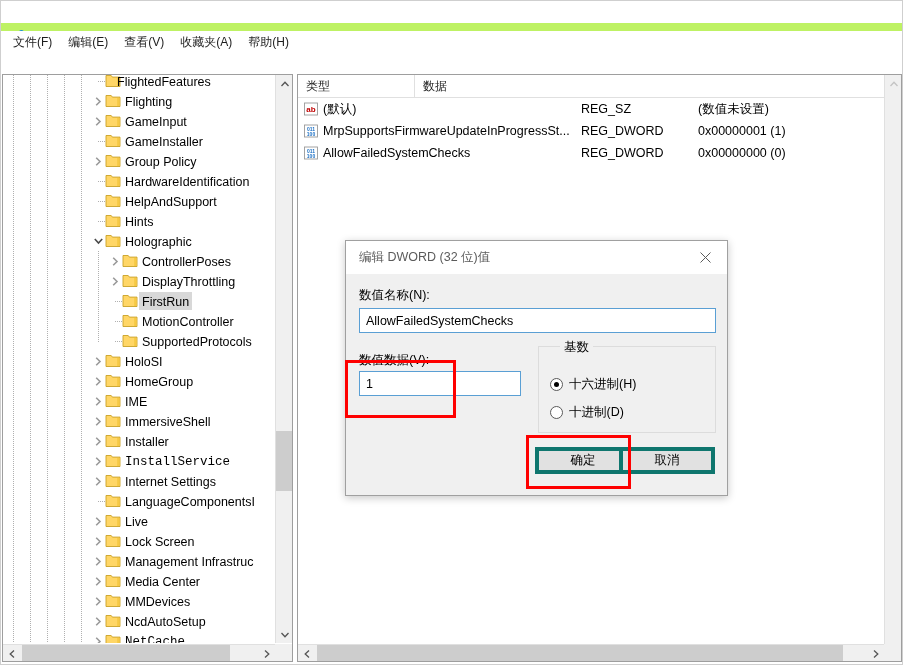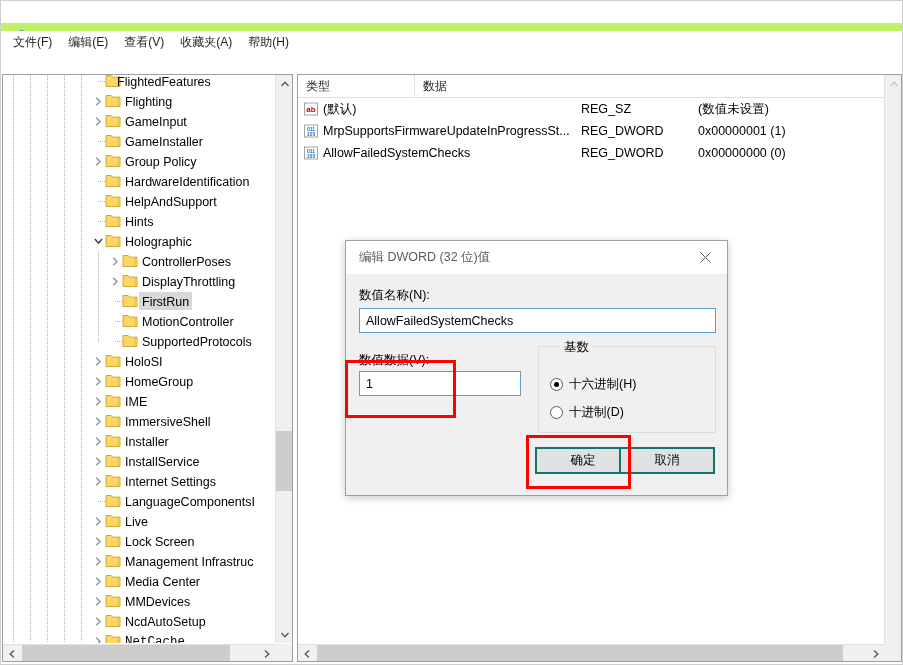--- a/index.html
+++ b/index.html
@@ -245,21 +245,21 @@
     position: relative; flex: 0 0 auto;
   }
   .radio.on::after {
     content: ""; position: absolute; left: 3px; top: 3px;
     width: 5px; height: 5px; border-radius: 50%; background: #000;
   }
   .radio-lbl { font-size: 12.5px; color: #000; margin-left: 6px; user-select: none; }
 
   .dlg-btn {
     position: absolute;
-    background: #e1e1e1; border: 2px solid #0f766e;
+    background: #e1e1e1; border: 4px solid #0f766e;
     font-size: 12.5px; color: #000;
     display: flex; align-items: center; justify-content: center;
     font-family: "Liberation Sans", sans-serif;
     user-select: none;
   }
 
   
   .redbox {
     position: absolute;
     border: 3px solid #fe0000;
@@ -515,21 +515,21 @@
               <svg width="7" height="9" viewBox="0 0 7 9">
                 <path d="M1.2 0.8 L5 4.5 L1.2 8.2" stroke="#9a9a9a" stroke-width="1.6" fill="none"></path>
               </svg>
             </div>
             <div class="tfolder" style="left: 102px; top: 2px;"><svg width="16" height="16" viewBox="0 0 16 16">
                 <path d="M1 2.5 h5.2 l1.2 1.6 H15 v9.4 H1 Z" fill="#ffd666" stroke="#c9a227" stroke-width="0.9"></path>
                 <path d="M12.2 5 h2.3 v8 h-2.3 Z" fill="#f6c944"></path>
               </svg></div>
             <div class="tlabel" style="left: 119px;">Installer</div>
           </div>
-          <div class="tnode" style="top: 380px; position: absolute; left: 0px; right: 0px;">
+          <div class="tnode" style="top: 380px; position: absolute; left: 0px; right: 0px; font-family: Liberation Mono, monospace;">
             <div class="tw" style="left: 87px;">
               <svg width="7" height="9" viewBox="0 0 7 9">
                 <path d="M1.2 0.8 L5 4.5 L1.2 8.2" stroke="#9a9a9a" stroke-width="1.6" fill="none"></path>
               </svg>
             </div>
             <div class="tfolder" style="left: 102px; top: 2px;"><svg width="16" height="16" viewBox="0 0 16 16">
                 <path d="M1 2.5 h5.2 l1.2 1.6 H15 v9.4 H1 Z" fill="#ffd666" stroke="#c9a227" stroke-width="0.9"></path>
                 <path d="M12.2 5 h2.3 v8 h-2.3 Z" fill="#f6c944"></path>
               </svg></div>
             <div class="tlabel" style="left: 119px;">InstallService</div>

